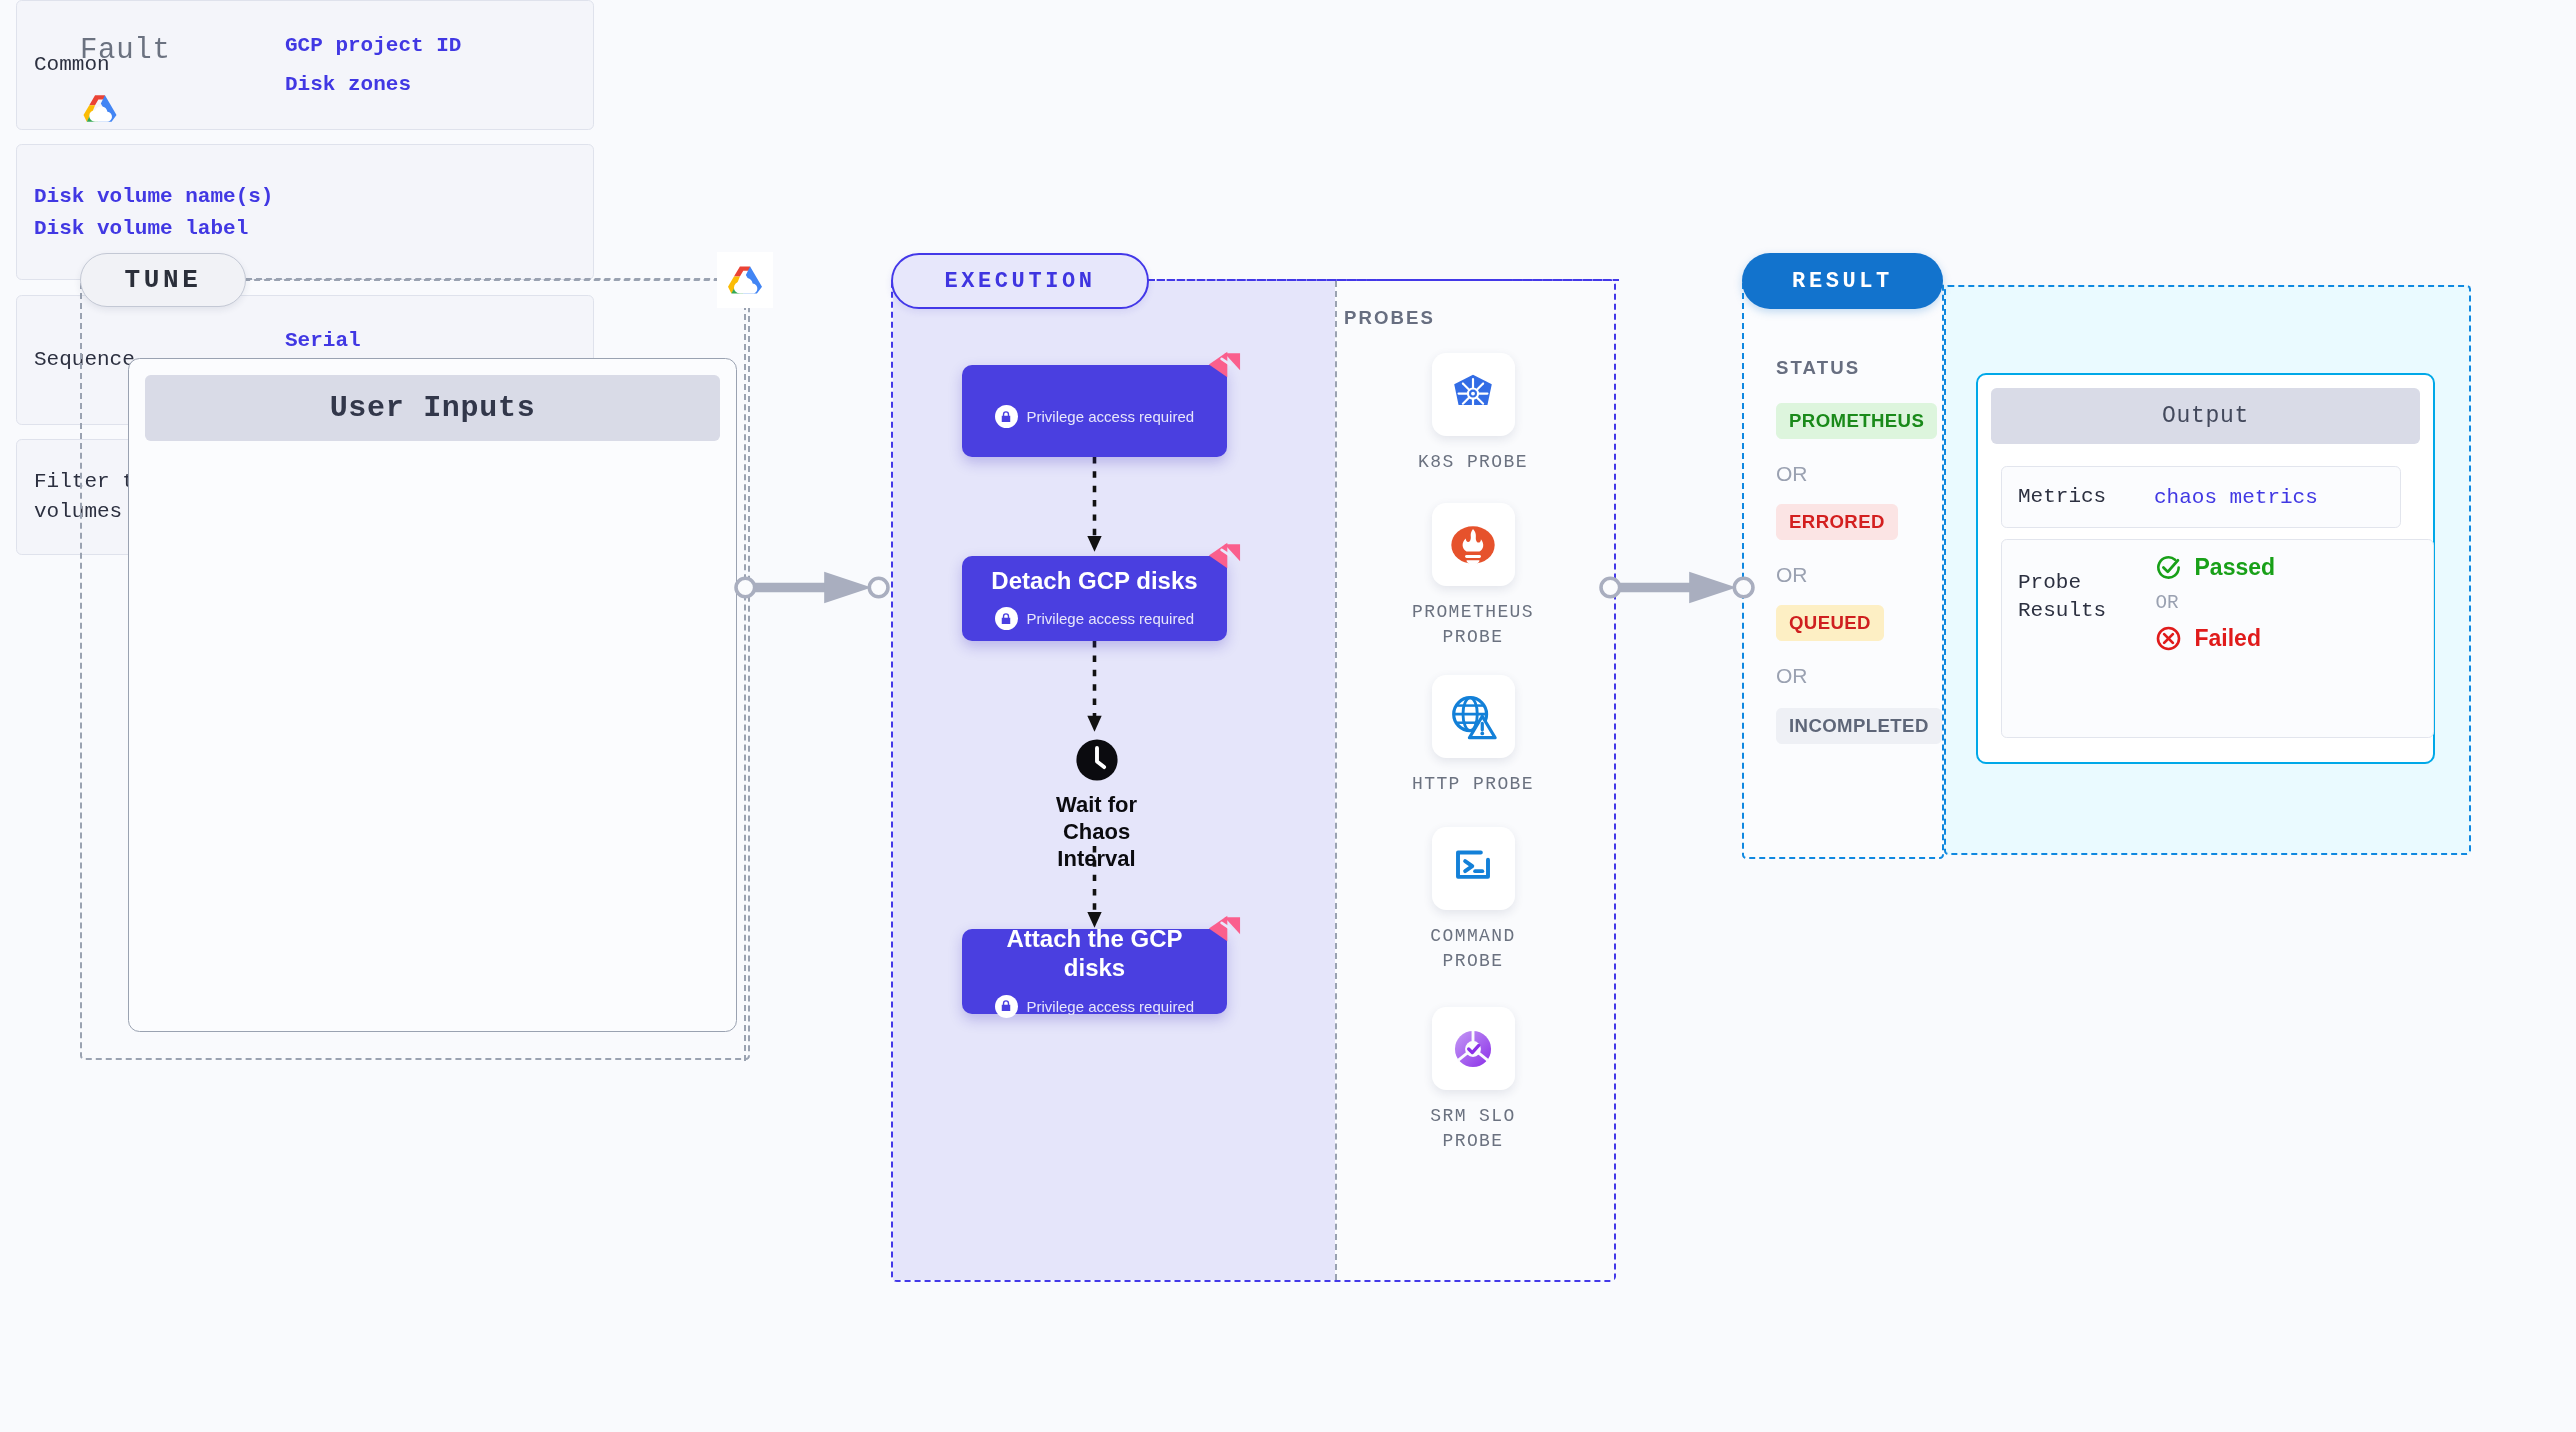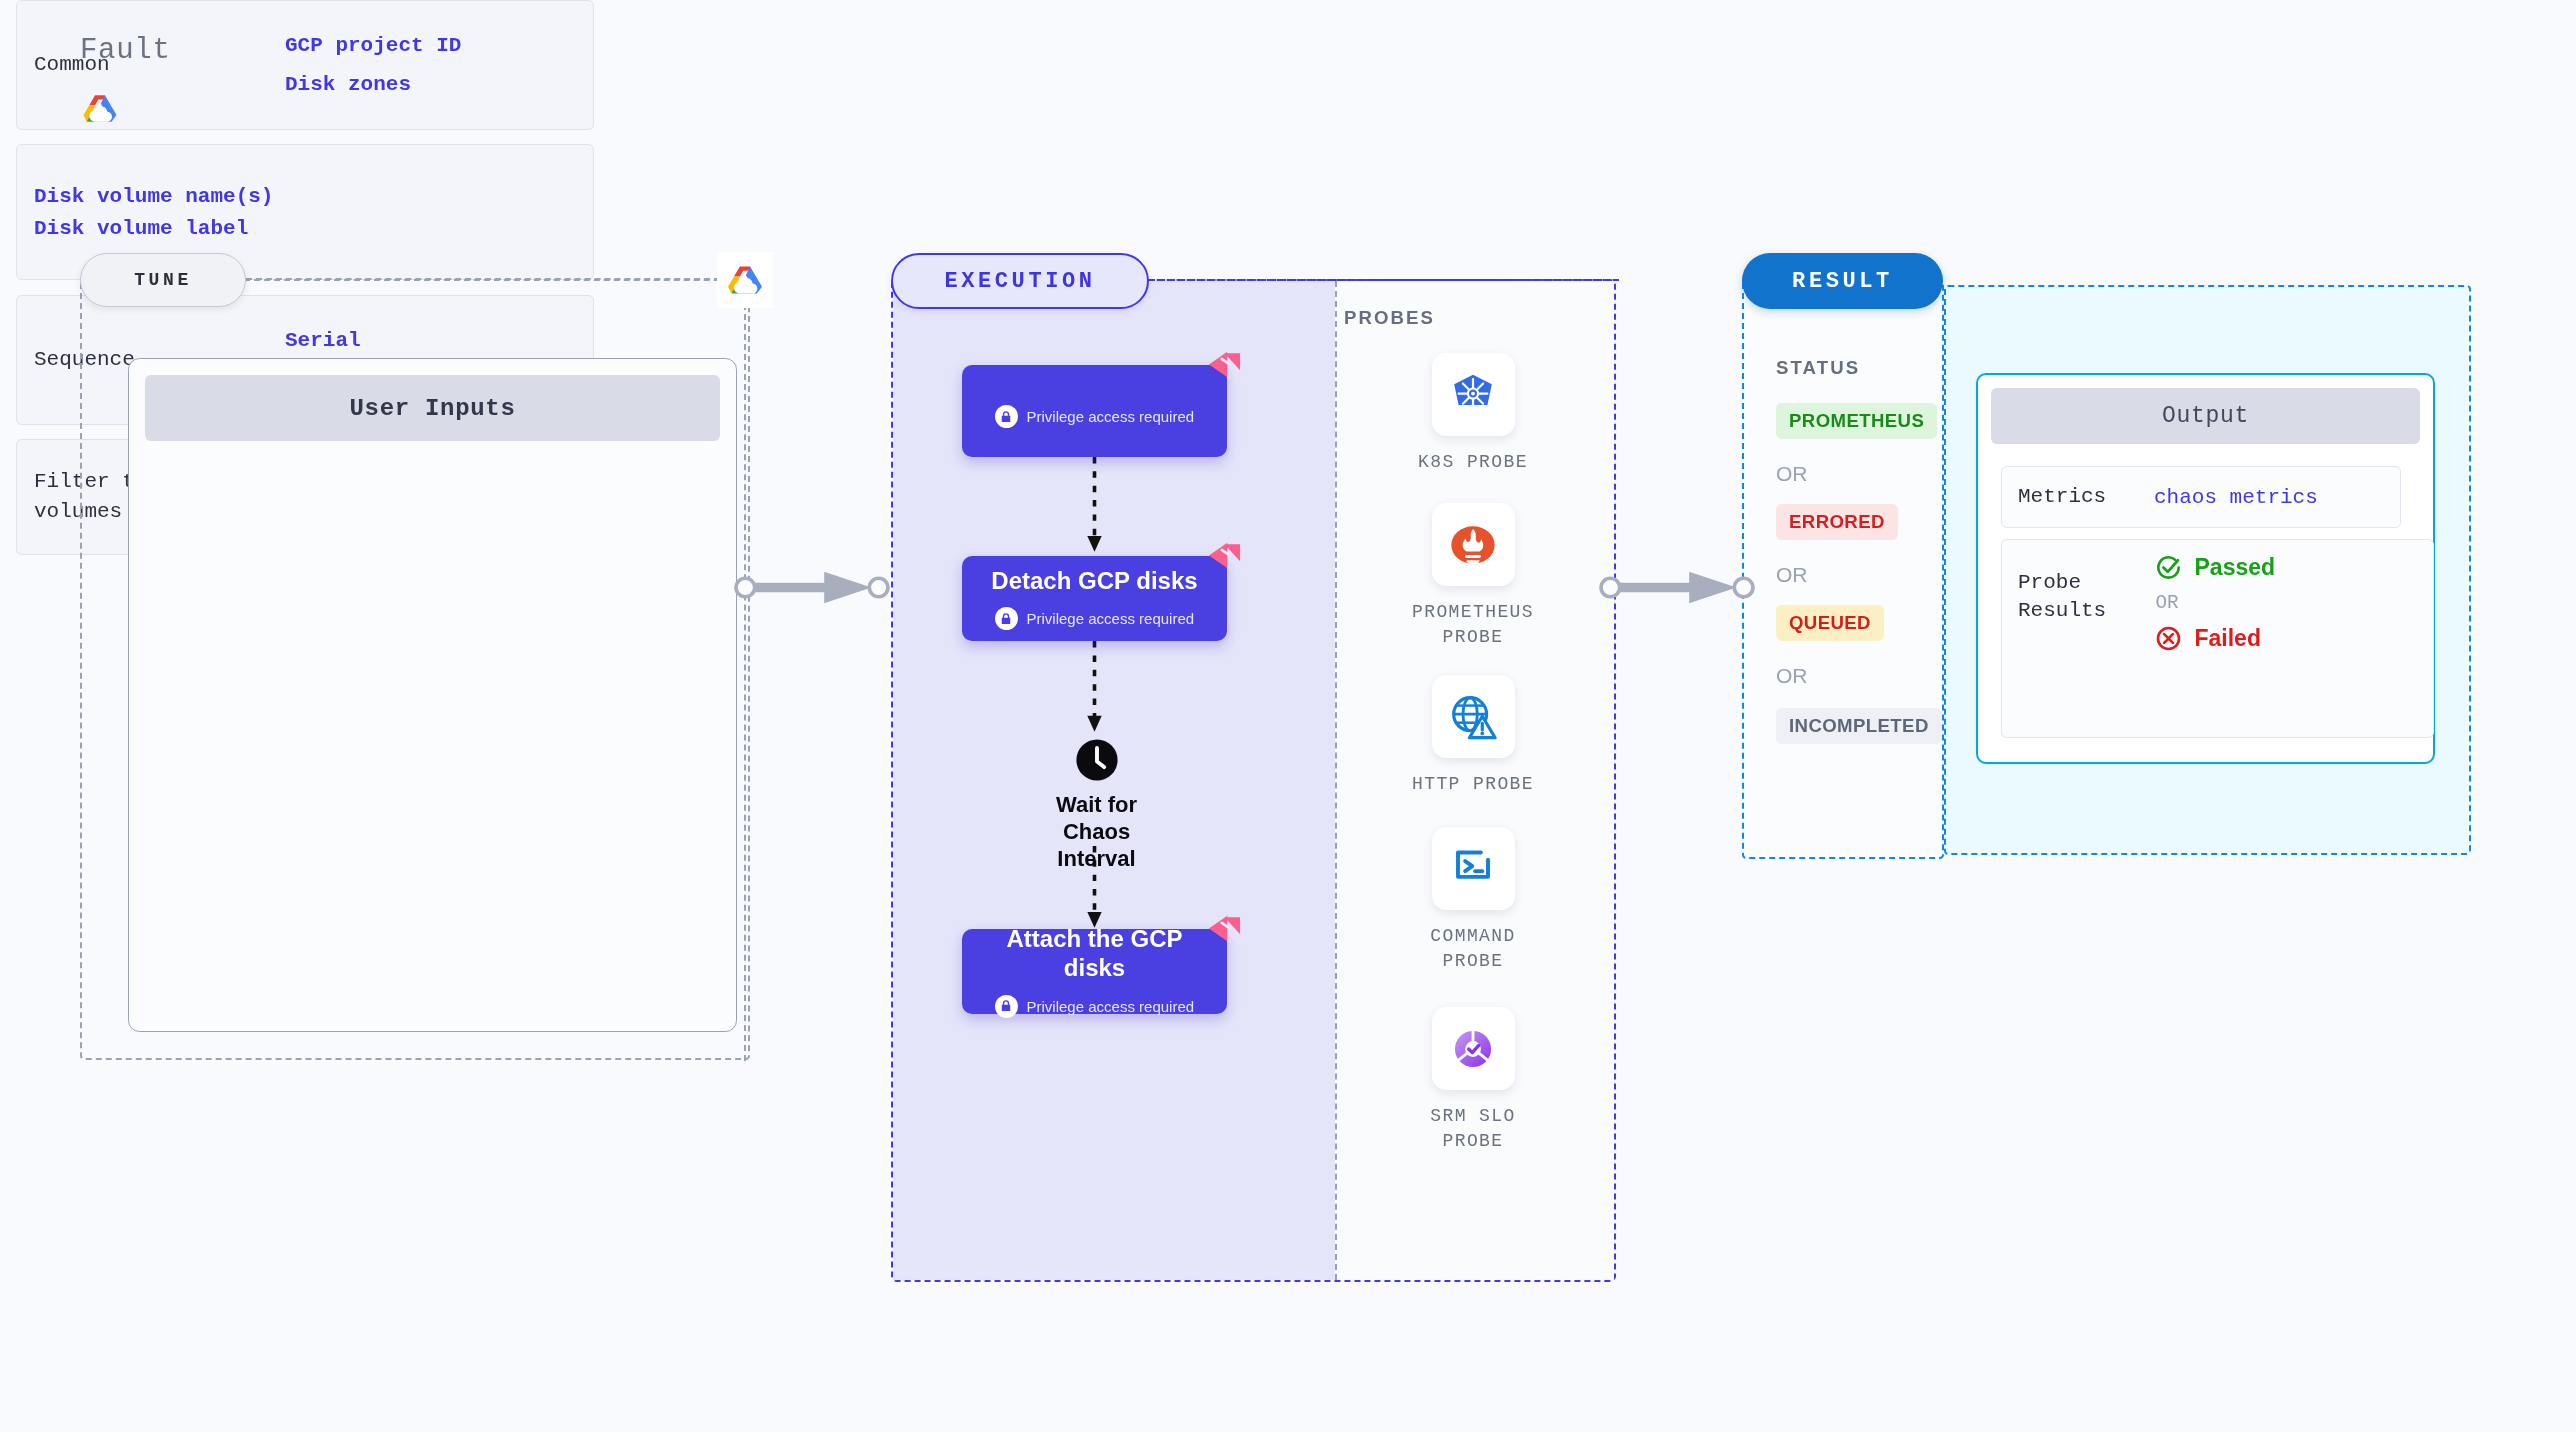--- a/index.html
+++ b/index.html
@@ -30,21 +30,21 @@
   .stage-pill {
     position: absolute; display: flex; align-items: center; justify-content: center;
     font-family: "Liberation Mono", monospace;
     font-weight: bold; letter-spacing: 3.6px;
     border-radius: 29px;
     z-index: 6;
   }
   #tune-pill {
     left: 80px; top: 253px; width: 166px; height: 54px;
     background: #f1f2f6; border: 1.8px solid #c3c8d4; color: #2b2f3a;
-    font-size: 18px;
+    font-size: 26px;
     box-shadow: 0 2.9px 7.2px rgba(30,40,80,.09);
   }
   #execution-pill {
     left: 891px; top: 253px; width: 258px; height: 56px;
     background: #e7e7fb; border: 2.5px solid #4338e8; color: #3f35e0;
     font-size: 22px;
     box-shadow: 0 2.9px 7.2px rgba(60,50,200,.10);
   }
   #result-pill {
     left: 1742px; top: 253px; width: 201px; height: 56px;
@@ -81,21 +81,21 @@
     border: 1.8px solid #9aa2b1;
     border-radius: 11.5px;
   }
   #user-inputs-card { left: 128px; top: 358px; width: 609px; height: 674px; }
 
   .table-head {
     margin: 16px; height: 66px;
     background: #d9dbe7; border-radius: 5.7px;
     display: flex; align-items: center; justify-content: center;
     font-family: "Liberation Mono", monospace;
-    font-size: 24px; font-weight: bold; color: #32374a;
+    font-size: 30px; font-weight: bold; color: #32374a;
     letter-spacing: 0.7px;
   }
   .row {
     margin: 0 16px 14.3px 16px;
     background: #f4f5fa; border: 1.1px solid #dfe2ec; border-radius: 5.7px;
     display: flex; align-items: center;
     padding: 13px 17px;
   }
   .row .rl {
     width: 251px; flex: none;

